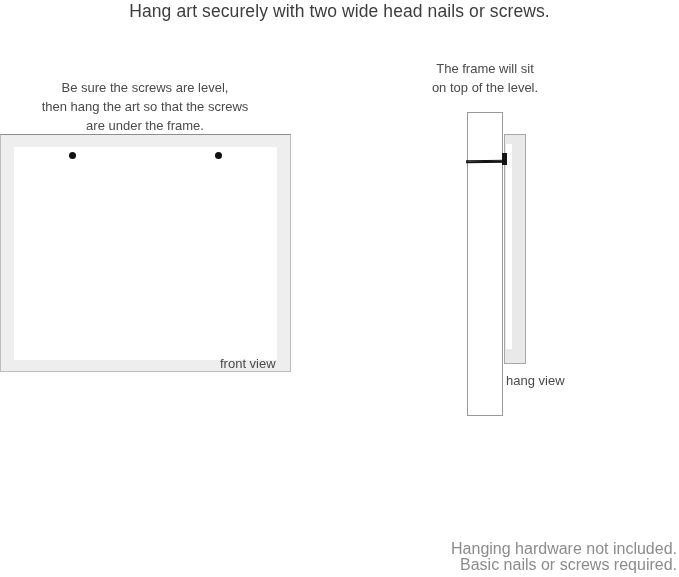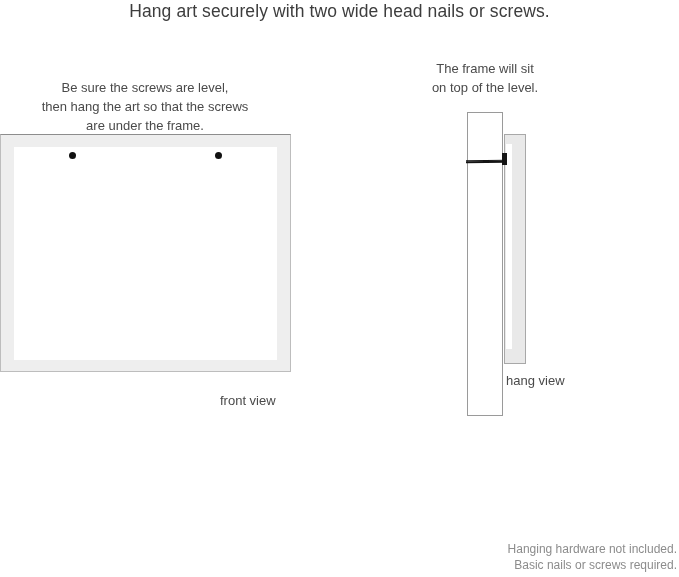--- a/index.html
+++ b/index.html
@@ -89,21 +89,21 @@
   .screw-dot-left  { left: 69px;  top: 152px; }
   .screw-dot-right { left: 215px; top: 152px; }
 
   .view-label {
     position: absolute;
     font-size: 13px;
     line-height: 17px;
     color: #4a4a4a;
     white-space: nowrap;
   }
-  .label-front { left: 220px; top: 392px; }
+  .label-front { left: 220px; top: 355px; }
   .label-side  { left: 506px; top: 372px; }
 
   
   .side-wall {
     position: absolute;
     left: 467px;
     top: 112px;
     width: 36px;
     height: 304px;
     box-sizing: border-box;
@@ -148,21 +148,21 @@
     height: 12px;
     background: #141414;
   }
 
   
   .footer {
     position: absolute;
     right: 2px;
     bottom: 4px;
     text-align: right;
-    font-size: 12px;
+    font-size: 16px;
     line-height: 16px;
     color: #8c8c8c;
     white-space: pre-line;
   }
 </style>
 </head>
 <body>
 
 <div class="headline">Hang art securely with two wide head nails or screws.</div>
 

